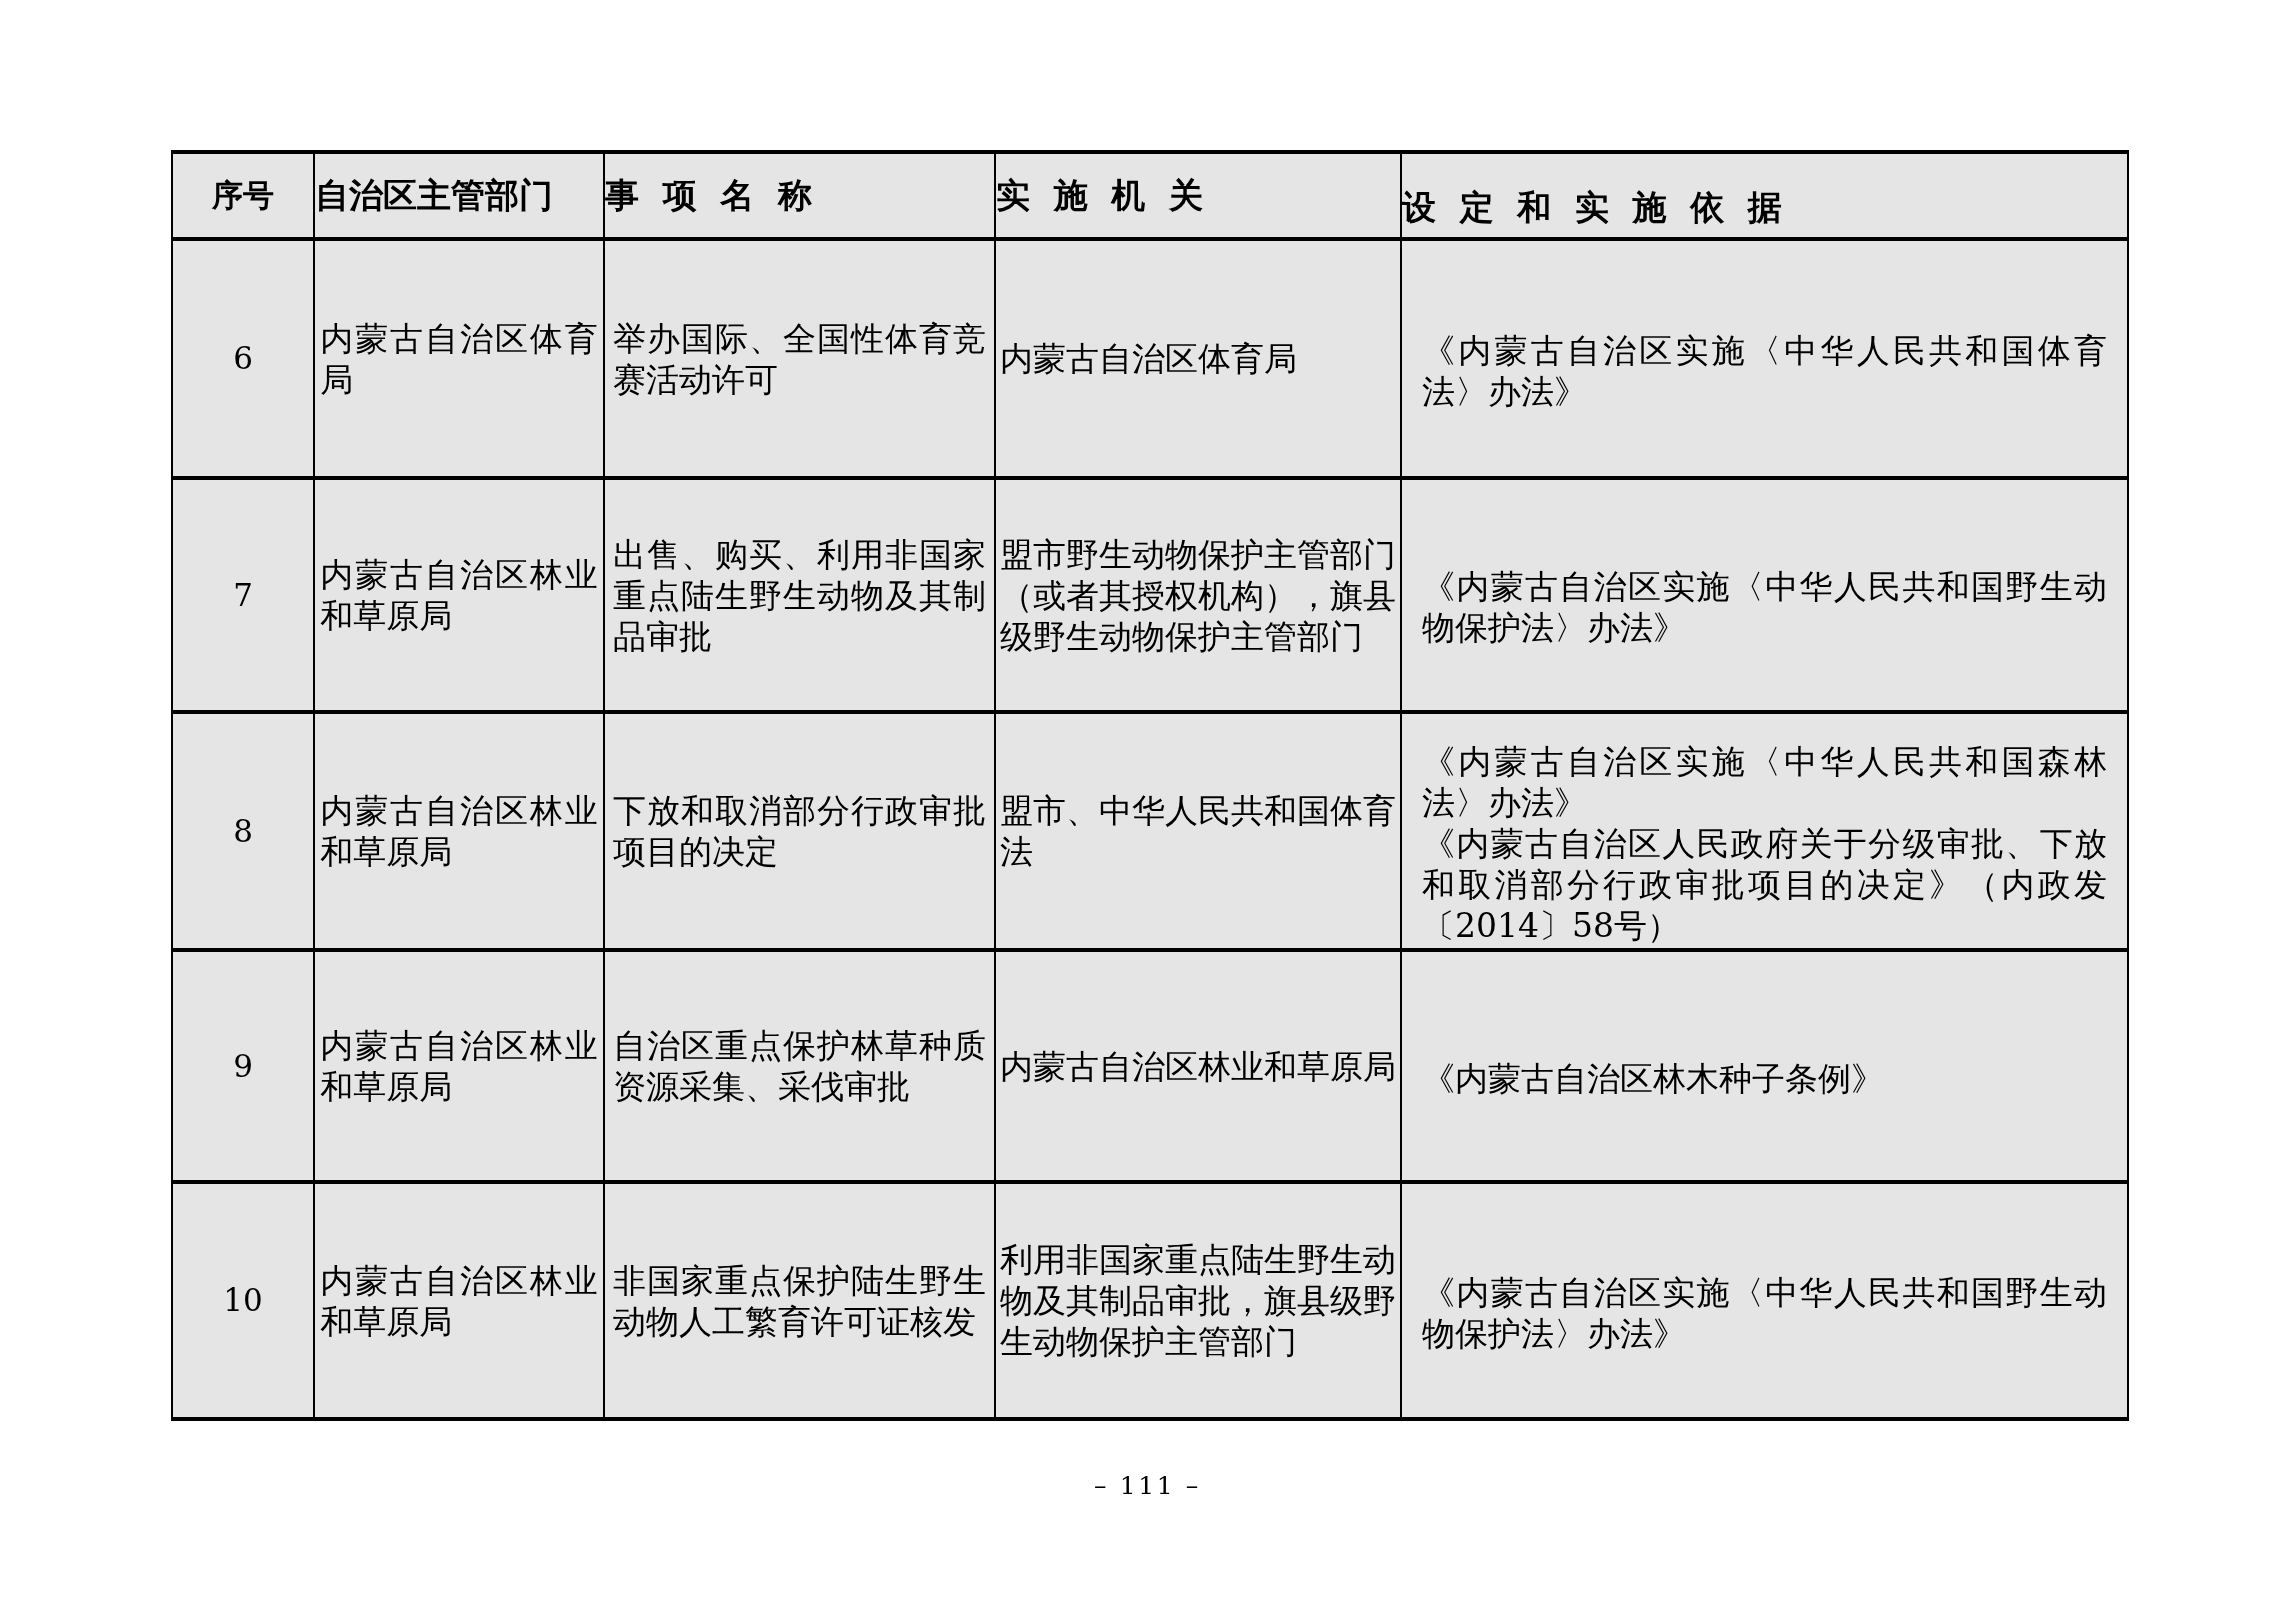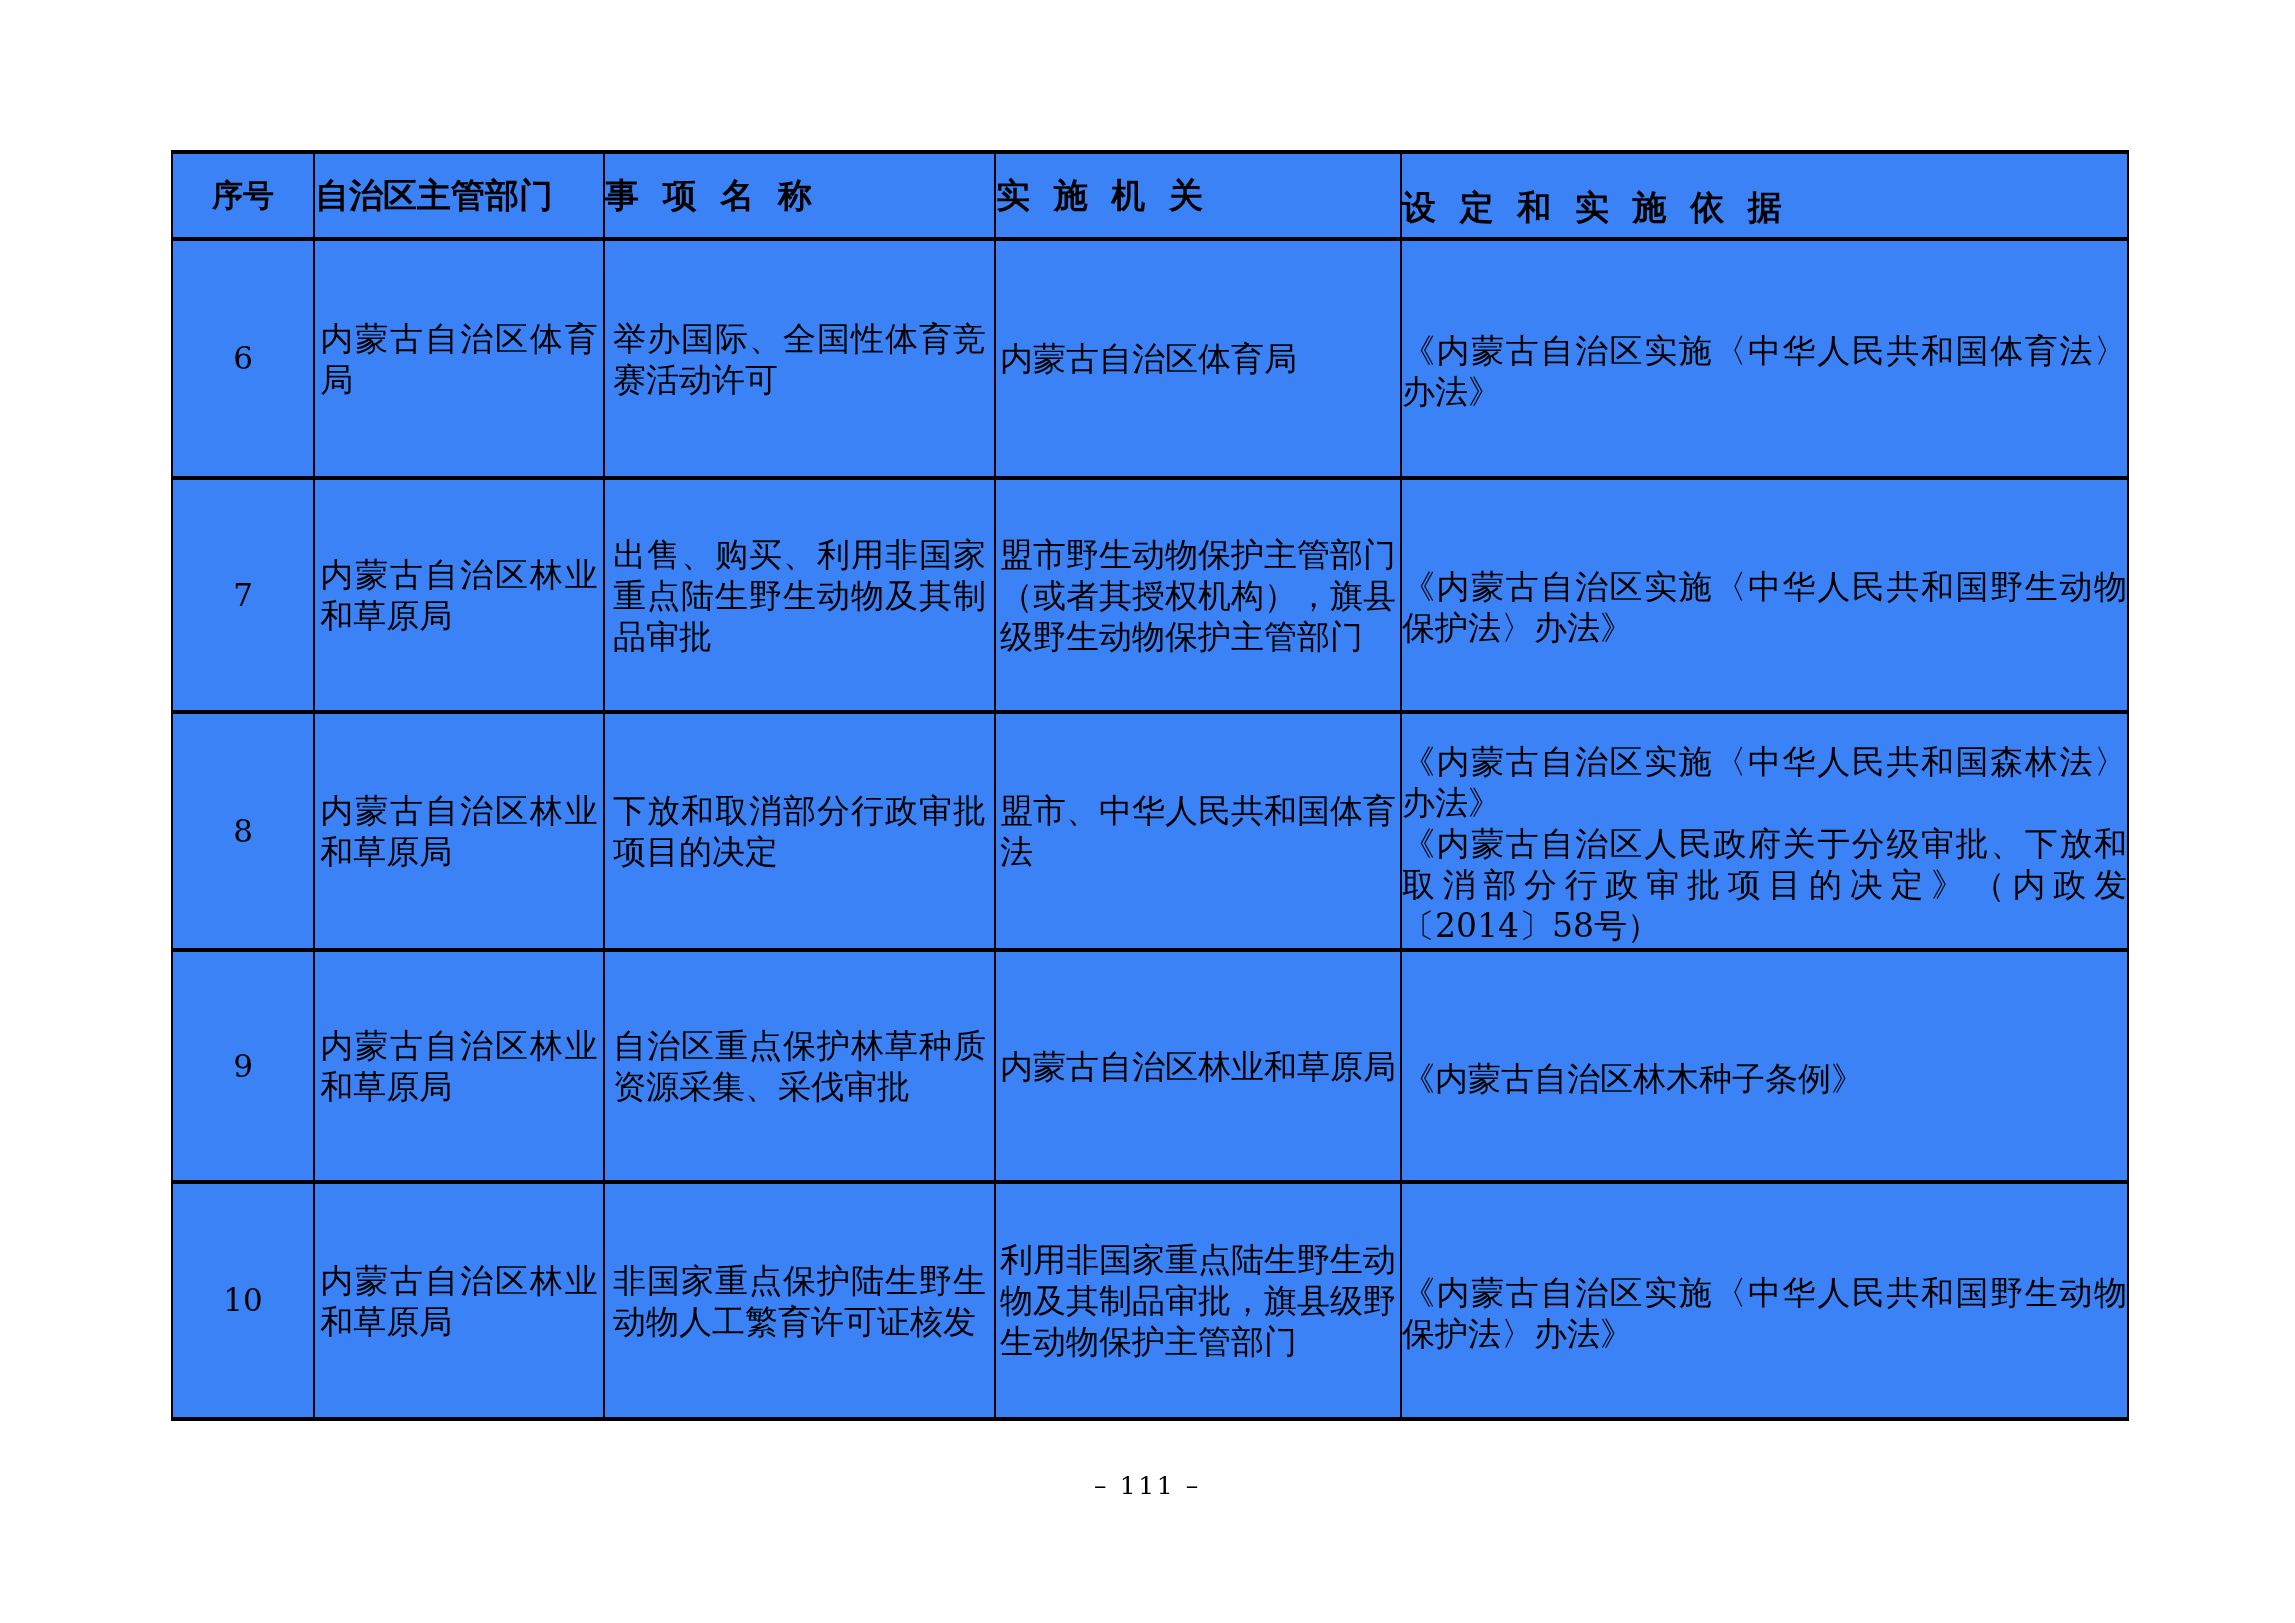--- a/index.html
+++ b/index.html
@@ -19,21 +19,21 @@
     position: absolute;
     left: 171px;
     top: 150px;
     box-sizing: content-box;
     border: 2.6px solid #000;
     border-top-width: 4.6px;
     border-bottom-width: 4.6px;
     display: grid;
     grid-template-columns: 142px 290px 391px 406px 725px;
     grid-template-rows: 87px 239px 234px 238px 232px 233px;
-    background: #3b82f6;
+    background: #e5e5e5;
   }
   .trow { display: contents; }
   .cell {
     box-sizing: border-box;
     border-right: 2.6px solid #000;
     border-bottom: 4.6px solid #000;
     display: flex;
     align-items: center;
     overflow: hidden;
     font-size: 33px;
@@ -49,21 +49,21 @@
     font-size: 34px;
     justify-content: center;
   }
   .hdr > .txt { text-align: left; word-spacing: 11.8px; }
   
   .col-no { justify-content: center; }
   .col-no > .txt { text-align: center; font-size: 31px; }
   .col-dept  { padding: 0 5.2px; }
   .col-item  { padding: 0 7.9px; }
   .col-agency{ padding: 0 3.9px; }
-  .col-basis { padding: 0 0; }
+  .col-basis { padding: 0 20px; }
   .col-dept > .txt, .col-item > .txt, .col-agency > .txt, .col-basis > .txt {
     text-align: justify;
     text-justify: inter-ideograph;
   }
   .col-basis > .txt { white-space: pre-line; }
   
   .page-number {
     position: absolute;
     left: 0;
     right: 0;

